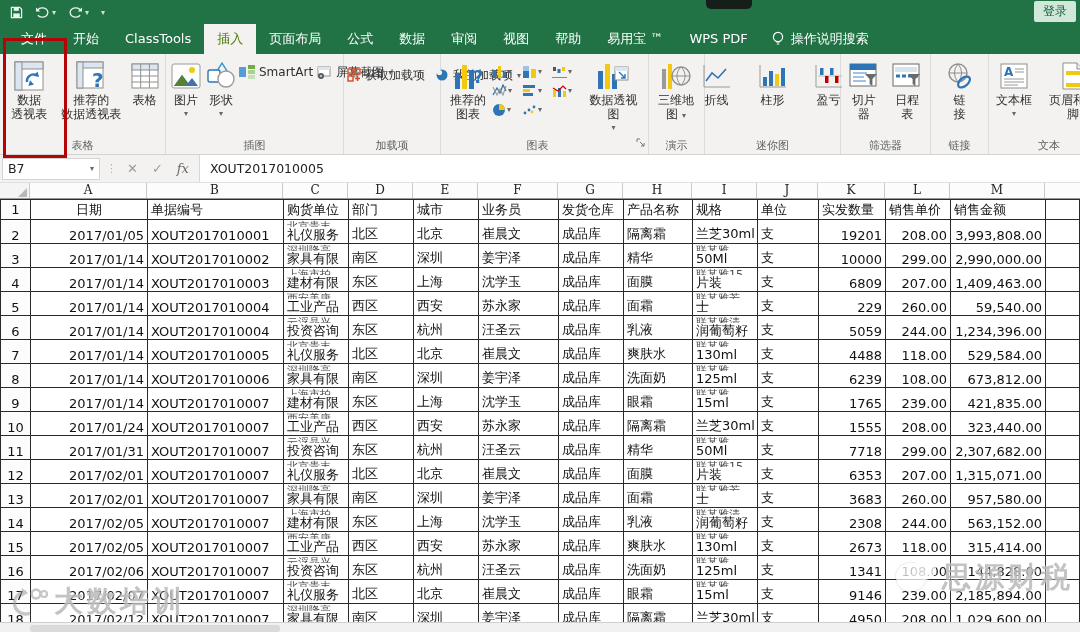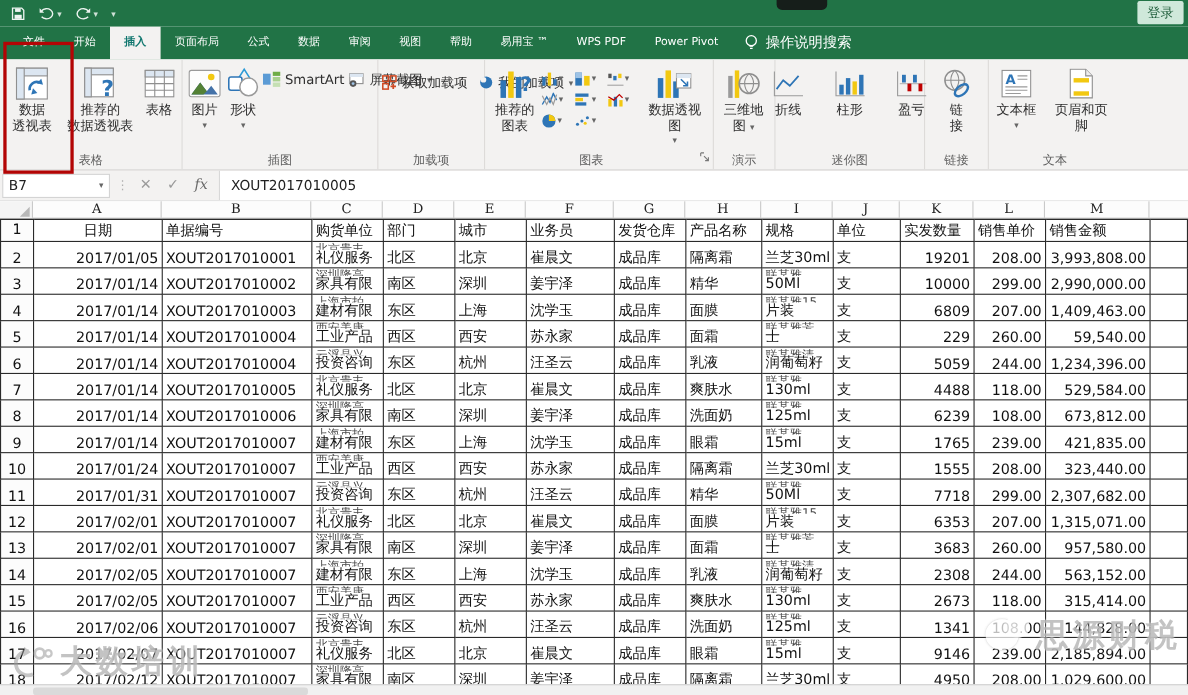--- a/index.html
+++ b/index.html
@@ -12,22 +12,22 @@
   .qat{display:flex;align-items:center;gap:12px;padding-left:10px;font-size:12px;}
   .qat .qbtn{display:flex;align-items:center;gap:2px;opacity:.92;cursor:default;}
   .qat svg{display:block;}
   .tiny-caret{font-size:8px;opacity:.85;}
   .doc-title{position:absolute;left:548px;top:4px;font-size:12px;color:#e8f2ec;white-space:nowrap;}
   .dark-pill{position:absolute;left:706px;top:0;width:46px;height:9px;background:#151515;border-radius:0 0 5px 5px;opacity:.9;}
   .login-btn{position:absolute;right:4px;top:1px;background:#cfe8da;color:#1e5c3a;font-size:12px;padding:2px 9px;border-radius:2px;}
 
   
   .tabrow{height:30px;background:#217346;display:flex;align-items:stretch;padding-left:8px;}
-  .tab{color:#fff;font-size:10px;line-height:30px;padding:0 13px;white-space:nowrap;cursor:default;}
-  .tab.active{background:#f3f2f1;color:#0f766e;font-weight:bold;}
+  .tab{color:#fff;font-size:13px;line-height:30px;padding:0 13px;white-space:nowrap;cursor:default;}
+  .tab.active{background:#f3f2f1;color:#4d7c0f;font-weight:normal;}
   .searchbox{display:flex;align-items:center;gap:6px;color:#fff;font-size:13px;margin-left:10px;white-space:nowrap;}
 
   
   .ribbon{height:101px;background:#f3f2f1;border-bottom:1px solid #d5d3d1;display:flex;position:relative;overflow:hidden;}
   .rgroup{position:relative;display:flex;align-items:flex-start;padding:3px 3px 15px 3px;border-right:1px solid #dddbd9;flex-shrink:0;}
   .glabel{position:absolute;bottom:1px;left:0;right:0;text-align:center;font-size:11px;color:#5f5f5f;white-space:nowrap;}
   .bigbtn{display:flex;flex-direction:column;align-items:center;font-size:12px;color:#2f2f2f;line-height:14px;padding:2px 2px;text-align:center;cursor:default;}
   .bigbtn .ic{height:34px;display:flex;align-items:center;}
   .smallcol{display:flex;justify-content:flex-end;gap:3px;padding-top:5px;}
   .smallbtn{display:flex;align-items:center;gap:4px;font-size:12px;color:#2f2f2f;height:20px;white-space:nowrap;}
@@ -107,30 +107,30 @@
         </span>
     </div>
     <span class="dark-pill"></span>
     <span class="login-btn">登录</span>
   </div>
 
   <div class="tabrow">
     <div id="tab-strip" style="display:flex;">
         <div class="tab">文件</div>
         <div class="tab">开始</div>
+        <div class="tab">ClassTools</div>
         <div class="tab active">插入</div>
         <div class="tab">页面布局</div>
         <div class="tab">公式</div>
         <div class="tab">数据</div>
         <div class="tab">审阅</div>
         <div class="tab">视图</div>
         <div class="tab">帮助</div>
         <div class="tab">易用宝 ™</div>
         <div class="tab">WPS PDF</div>
-        <div class="tab">Power Pivot</div>
       </div>
     <div class="searchbox">
       <svg width="14" height="16" viewBox="0 0 14 16">
           <circle cx="7" cy="6" r="4.6" fill="none" stroke="#fff" stroke-width="1.2"></circle>
           <path d="M5.3 11h3.4M5.8 13h2.4" stroke="#fff" stroke-width="1.2"></path>
         </svg>
       <span>操作说明搜索</span>
     </div>
   </div>
 
@@ -373,20 +373,45 @@
               <rect x="11" y="13" width="3.5" height="7" fill="#c00000"></rect>
               <rect x="16" y="5" width="3.5" height="7" fill="#2e75b6"></rect>
               <rect x="21" y="13" width="3.5" height="7" fill="#c00000"></rect>
             </svg>
         </span>
         <span>盈亏</span>
       </div>
       <div class="glabel">迷你图</div>
     </div>
 
+    <div class="rgroup" style="width:90px;justify-content:center;gap:4px;">
+      <div class="bigbtn" style="width:42px;">
+        <span class="ic">
+          <svg width="30" height="28" viewBox="0 0 30 28">
+              <rect x="1" y="2" width="26" height="22" fill="#fff" stroke="#6a6a6a"></rect>
+              <rect x="1" y="2" width="26" height="6" fill="#2e75b6"></rect>
+              <path d="M4 11h14M4 15h11M4 19h13" stroke="#9ec3e6" stroke-width="2"></path>
+              <path d="M16 12h12l-4.6 5v7l-2.8-2v-5z" fill="#6a6a6a"></path>
+            </svg>
+        </span>
+        <span>切片器</span>
+      </div>
+      <div class="bigbtn" style="width:42px;">
+        <span class="ic">
+          <svg width="30" height="28" viewBox="0 0 30 28">
+              <rect x="1" y="2" width="26" height="22" fill="#fff" stroke="#6a6a6a"></rect>
+              <rect x="3" y="5" width="22" height="5" fill="#d6e4f0"></rect>
+              <path d="M4 14h4M10 14h4M16 14h4M22 14h4" stroke="#2e75b6" stroke-width="3"></path>
+              <path d="M16 12h12l-4.6 5v7l-2.8-2v-5z" fill="#6a6a6a"></path>
+            </svg>
+        </span>
+        <span>日程表</span>
+      </div>
+      <div class="glabel">筛选器</div>
+    </div>
 
     <div class="rgroup" style="width:58px;justify-content:center;">
       <div class="bigbtn" style="width:40px;">
         <span class="ic">
           <svg width="30" height="30" viewBox="0 0 30 30">
               <circle cx="13" cy="12" r="9" fill="none" stroke="#8f8f8f" stroke-width="1.4"></circle>
               <path d="M4 12h18M13 3a13 13 0 0 1 0 18M13 3a13 13 0 0 0 0 18" fill="none" stroke="#8f8f8f"></path>
               <ellipse cx="19" cy="21" rx="7" ry="4" transform="rotate(-40 19 21)" fill="none" stroke="#2e75b6" stroke-width="2.2"></ellipse>
             </svg>
         </span>

